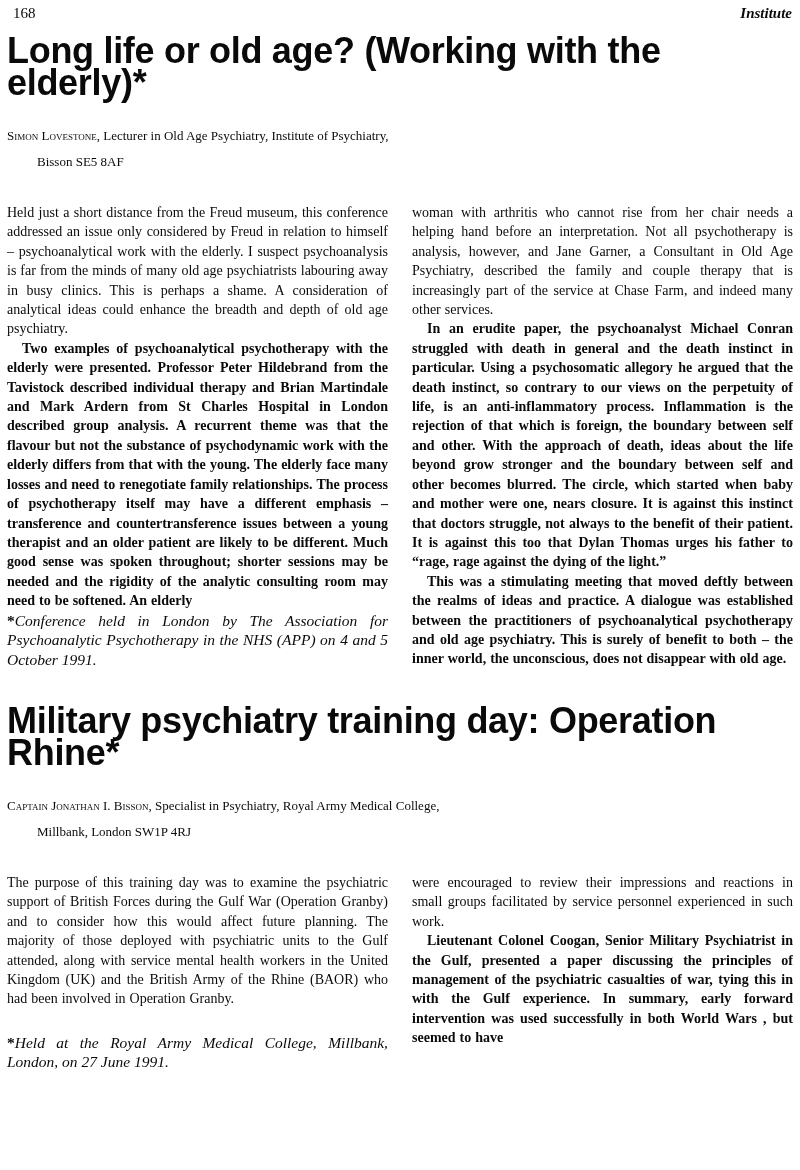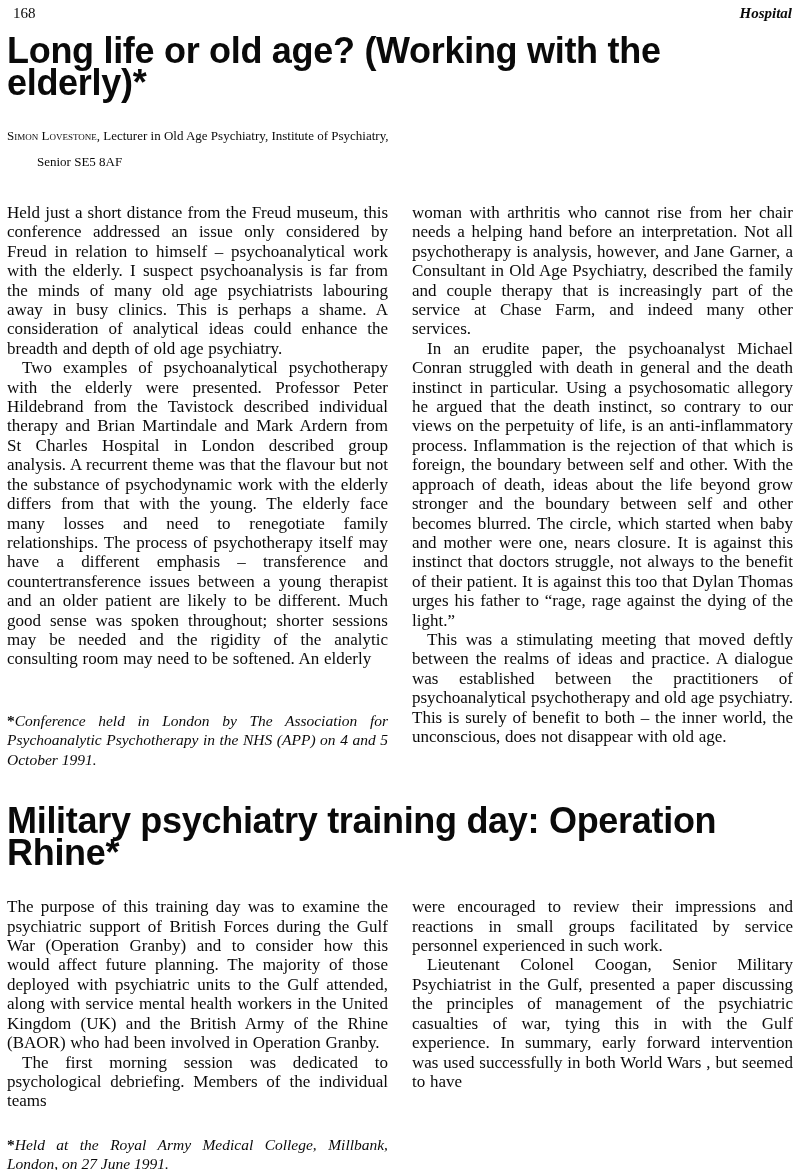--- a/index.html
+++ b/index.html
@@ -35,50 +35,49 @@
   }
   .byline .sc { font-variant: small-caps; }
   .byline .line2 { padding-left: 30px; }
   .columns {
     display: flex; column-gap: 24px;
     margin-top: 28px;
   }
   .col { flex: 1 1 0; min-width: 0; }
   p.body-para {
     margin: 0;
-    font-size: 17px; line-height: 19.4px;
+    font-size: 14px; line-height: 19.4px;
     text-align: justify;
     word-spacing: 0.5px;
   }
-  p.body-para.indent { text-indent: 15px; }
+  p.body-para.indent { text-indent: 15px; font-weight: bold; }
   .footnote {
-    margin-top: 42px;
     font-size: 15.5px; line-height: 19.5px;
     font-style: italic;
     text-align: justify;
   }
   .footnote .fn-marker { font-style: normal; font-weight: 700; }
   .article-2 { margin-top: 36px; }
   .article-2 .footnote { margin-top: 24px; }
 </style>
 </head>
 <body>
 
 <div class="page">
 
   <header class="running-head">
     <span class="folio">168</span>
-    <span class="rh-author">Hospital</span>
+    <span class="rh-author">Institute</span>
   </header>
 
   <section class="article article-1">
     <h1 class="article-title">Long life or old age? (Working with the elderly)*</h1>
     <div class="byline">
       <div class="line1"><span class="sc">Simon Lovestone</span><span>, Lecturer in Old Age Psychiatry, Institute of Psychiatry,</span></div>
-      <div class="line2">Senior SE5 8AF</div>
+      <div class="line2">Bisson SE5 8AF</div>
     </div>
     <div class="columns">
       <div class="col">
         <div>
             <p class="body-para">Held just a short distance from the Freud museum, this conference addressed an issue only considered by Freud in relation to himself – psychoanalytical work with the elderly. I suspect psychoanalysis is far from the minds of many old age psychiatrists labouring away in busy clinics. This is perhaps a shame. A consideration of analytical ideas could enhance the breadth and depth of old age psychiatry.</p>
             <p class="body-para indent">Two examples of psychoanalytical psychotherapy with the elderly were presented. Professor Peter Hildebrand from the Tavistock described individual therapy and Brian Martindale and Mark Ardern from St Charles Hospital in London described group analysis. A recurrent theme was that the flavour but not the substance of psychodynamic work with the elderly differs from that with the young. The elderly face many losses and need to renegotiate family relationships. The process of psychotherapy itself may have a different emphasis – transference and countertransference issues between a young therapist and an older patient are likely to be different. Much good sense was spoken throughout; shorter sessions may be needed and the rigidity of the analytic consulting room may need to be softened. An elderly</p>
           </div>
         <div class="footnote"><span class="fn-marker">*</span><span>Conference held in London by The Association for Psychoanalytic Psychotherapy in the NHS (APP) on 4 and 5 October 1991.</span></div>
       </div>
       <div class="col">
@@ -86,25 +85,28 @@
             <p class="body-para">woman with arthritis who cannot rise from her chair needs a helping hand before an interpretation. Not all psychotherapy is analysis, however, and Jane Garner, a Consultant in Old Age Psychiatry, described the family and couple therapy that is increasingly part of the service at Chase Farm, and indeed many other services.</p>
             <p class="body-para indent">In an erudite paper, the psychoanalyst Michael Conran struggled with death in general and the death instinct in particular. Using a psychosomatic allegory he argued that the death instinct, so contrary to our views on the perpetuity of life, is an anti-inflammatory process. Inflammation is the rejection of that which is foreign, the boundary between self and other. With the approach of death, ideas about the life beyond grow stronger and the boundary between self and other becomes blurred. The circle, which started when baby and mother were one, nears closure. It is against this instinct that doctors struggle, not always to the benefit of their patient. It is against this too that Dylan Thomas urges his father to “rage, rage against the dying of the light.”</p>
             <p class="body-para indent">This was a stimulating meeting that moved deftly between the realms of ideas and practice. A dialogue was established between the practitioners of psychoanalytical psychotherapy and old age psychiatry. This is surely of benefit to both – the inner world, the unconscious, does not disappear with old age.</p>
           </div>
       </div>
     </div>
   </section>
 
   <section class="article article-2">
     <h1 class="article-title">Military psychiatry training day: Operation Rhine*</h1>
+    <div class="byline">
+      <div class="line1"><span class="sc">Captain Jonathan I. Bisson</span><span>, Specialist in Psychiatry, Royal Army Medical College,</span></div>
+      <div class="line2">Millbank, London SW1P 4RJ</div>
+    </div>
     <div class="columns">
       <div class="col">
         <div>
             <p class="body-para">The purpose of this training day was to examine the psychiatric support of British Forces during the Gulf War (Operation Granby) and to consider how this would affect future planning. The majority of those deployed with psychiatric units to the Gulf attended, along with service mental health workers in the United Kingdom (UK) and the British Army of the Rhine (BAOR) who had been involved in Operation Granby.</p>
-            <p class="body-para indent">The first morning session was dedicated to psychological debriefing. Members of the individual teams</p>
           </div>
         <div class="footnote"><span class="fn-marker">*</span><span>Held at the Royal Army Medical College, Millbank, London, on 27 June 1991.</span></div>
       </div>
       <div class="col">
         <div>
             <p class="body-para">were encouraged to review their impressions and reactions in small groups facilitated by service personnel experienced in such work.</p>
             <p class="body-para indent">Lieutenant Colonel Coogan, Senior Military Psychiatrist in the Gulf, presented a paper discussing the principles of management of the psychiatric casualties of war, tying this in with the Gulf experience. In summary, early forward intervention was used successfully in both World Wars , but seemed to have</p>
           </div>
       </div>
     </div>

